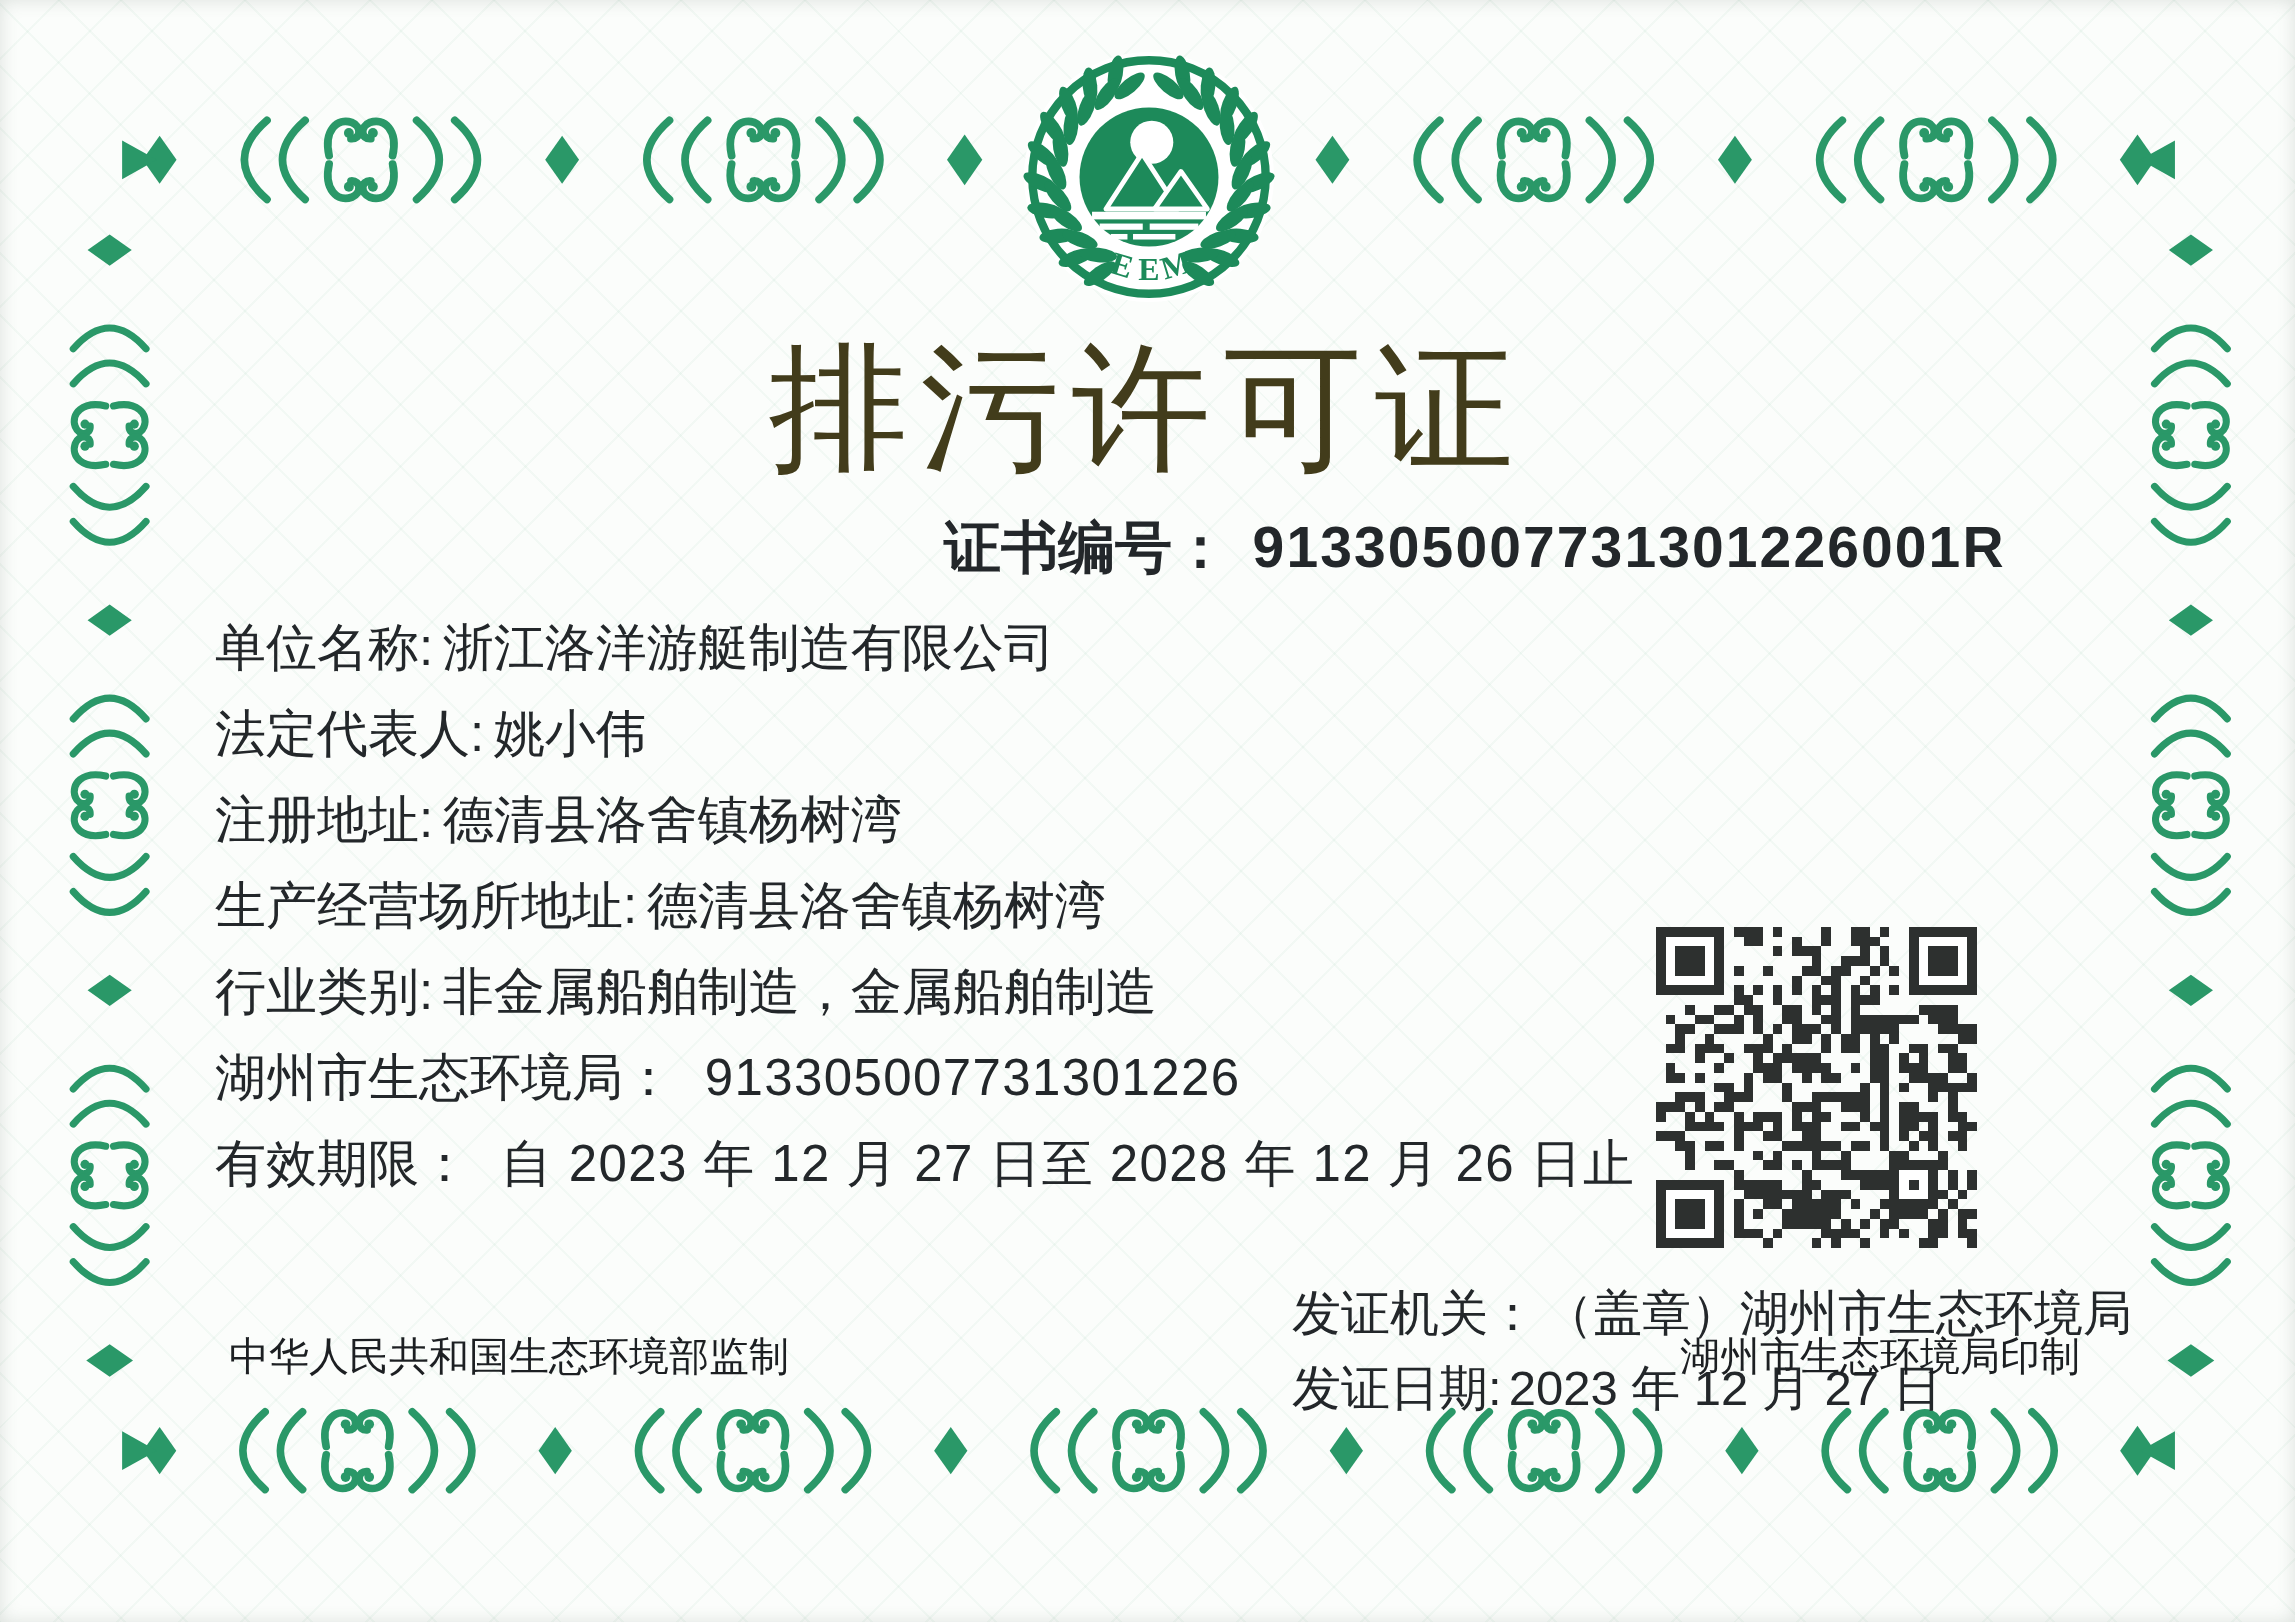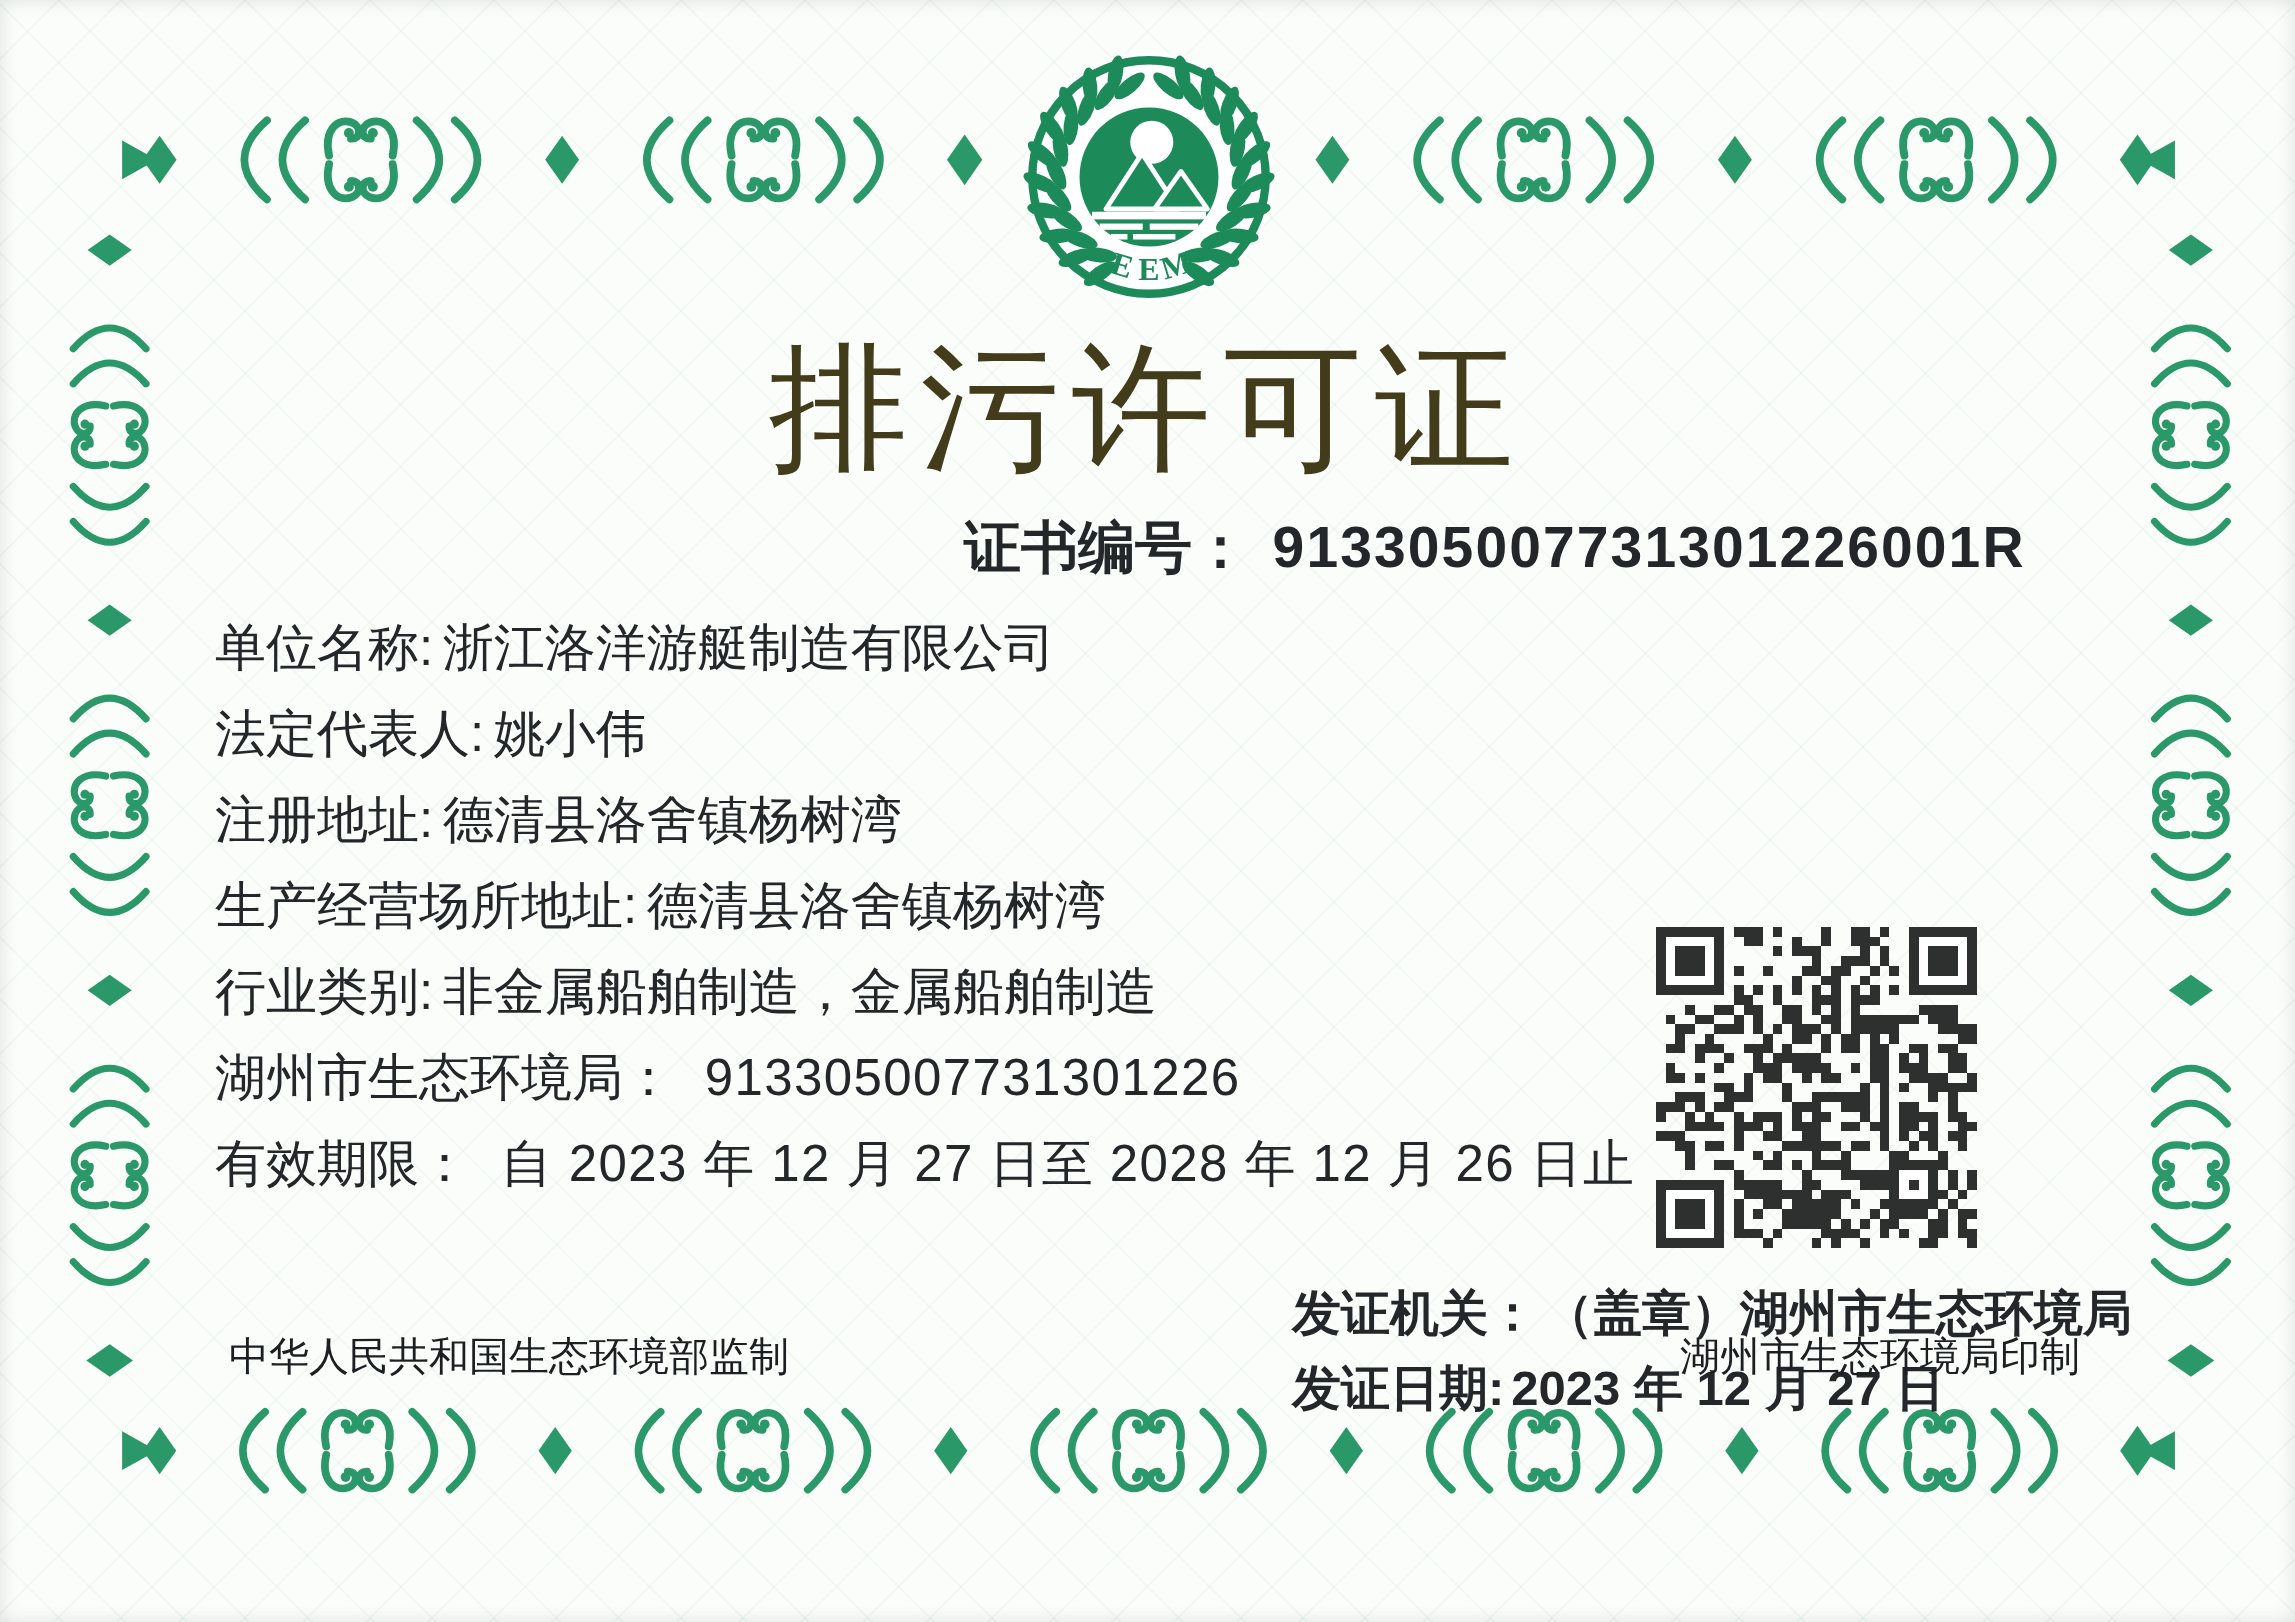--- a/index.html
+++ b/index.html
@@ -31,37 +31,36 @@
   .title{
     position:absolute;left:0;top:316px;width:100%;
     text-align:center;
     font-size:139px;font-weight:normal;color:var(--gold);
     letter-spacing:12.5px;white-space:nowrap;
   }
   .cert-no{
     position:absolute;left:944px;top:510px;
     font-size:57px;font-weight:bold;color:var(--ink);
     white-space:nowrap;
-    margin-left:20px;
   }
   .cert-no .value{margin-left:23.6px;letter-spacing:2.1px;}
 
   .fields{position:absolute;left:215px;top:605px;}
   .field-line{
     height:86px;line-height:86px;
     font-size:51px;font-weight:normal;color:var(--ink);
     white-space:nowrap;
   }
   .field-line .label{margin-right:9.7px;}
   .field-line.gap-lg .value{margin-left:21px;letter-spacing:1.4px;margin-top:12px;}
 
   #qr{position:absolute;left:1656px;top:927px;width:321px;height:321px;}
 
   .issuer-block{position:absolute;left:1292px;top:1276px;color:var(--ink);}
-  .issuer-line{font-size:49px;font-weight:bold;white-space:nowrap;height:75px;line-height:75px;}
+  .issuer-line{font-size:49px;font-weight:normal;white-space:nowrap;height:75px;line-height:75px;}
   .issuer-line .value{margin-left:7px;}
 
   .footer-left,.footer-right{
     position:absolute;top:1329px;
     font-family:"Liberation Serif",serif;
     font-size:40px;color:#1c1f22;white-space:nowrap;
   }
   .footer-left{left:229px;}
   .footer-right{left:1680px;}
 </style>

